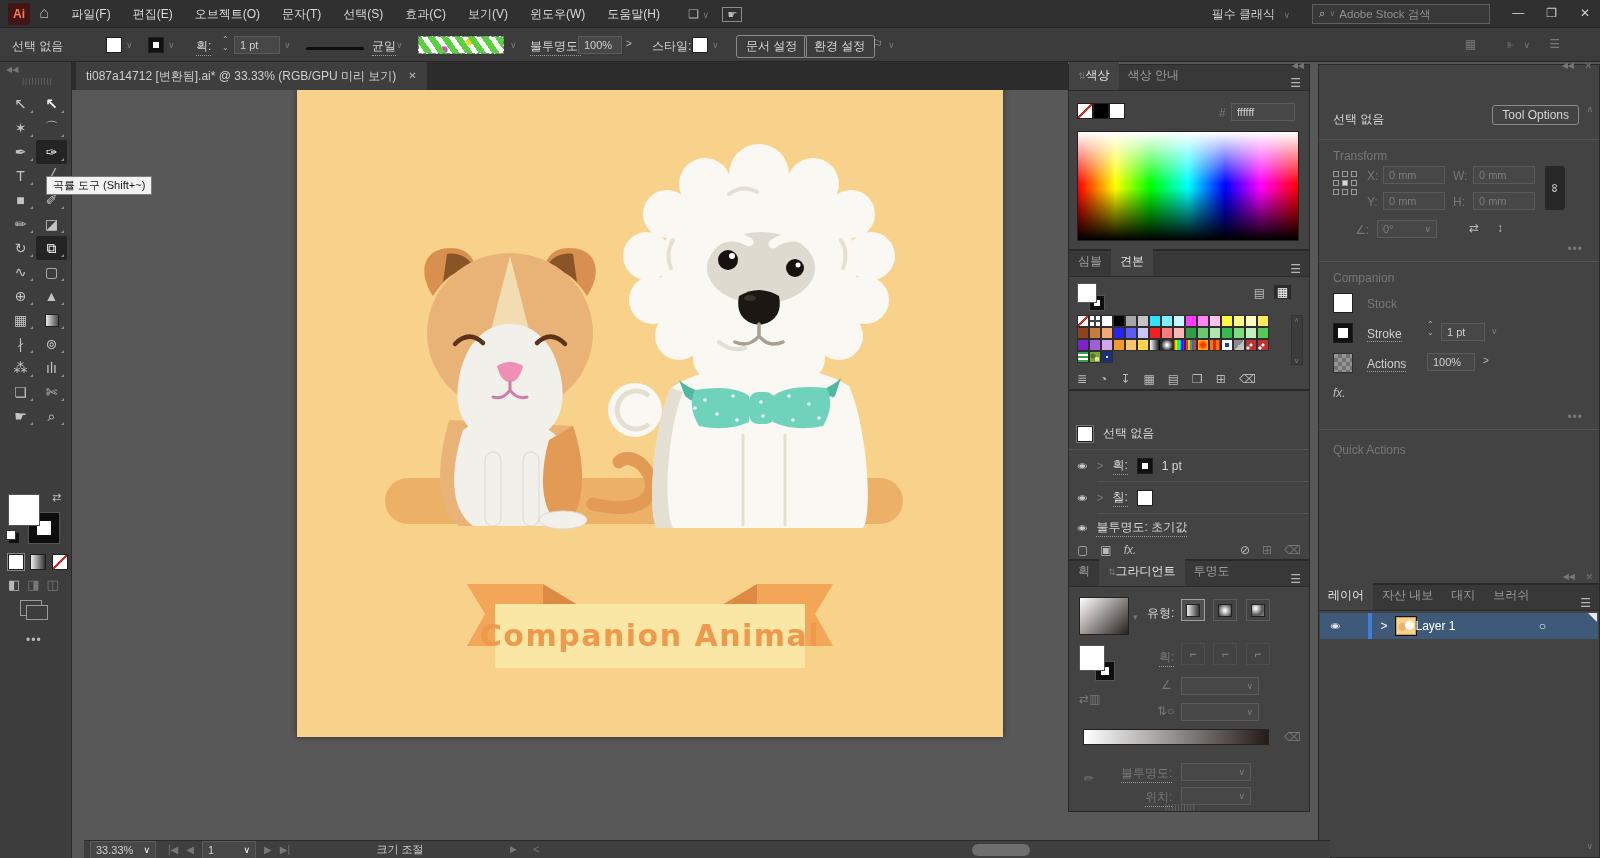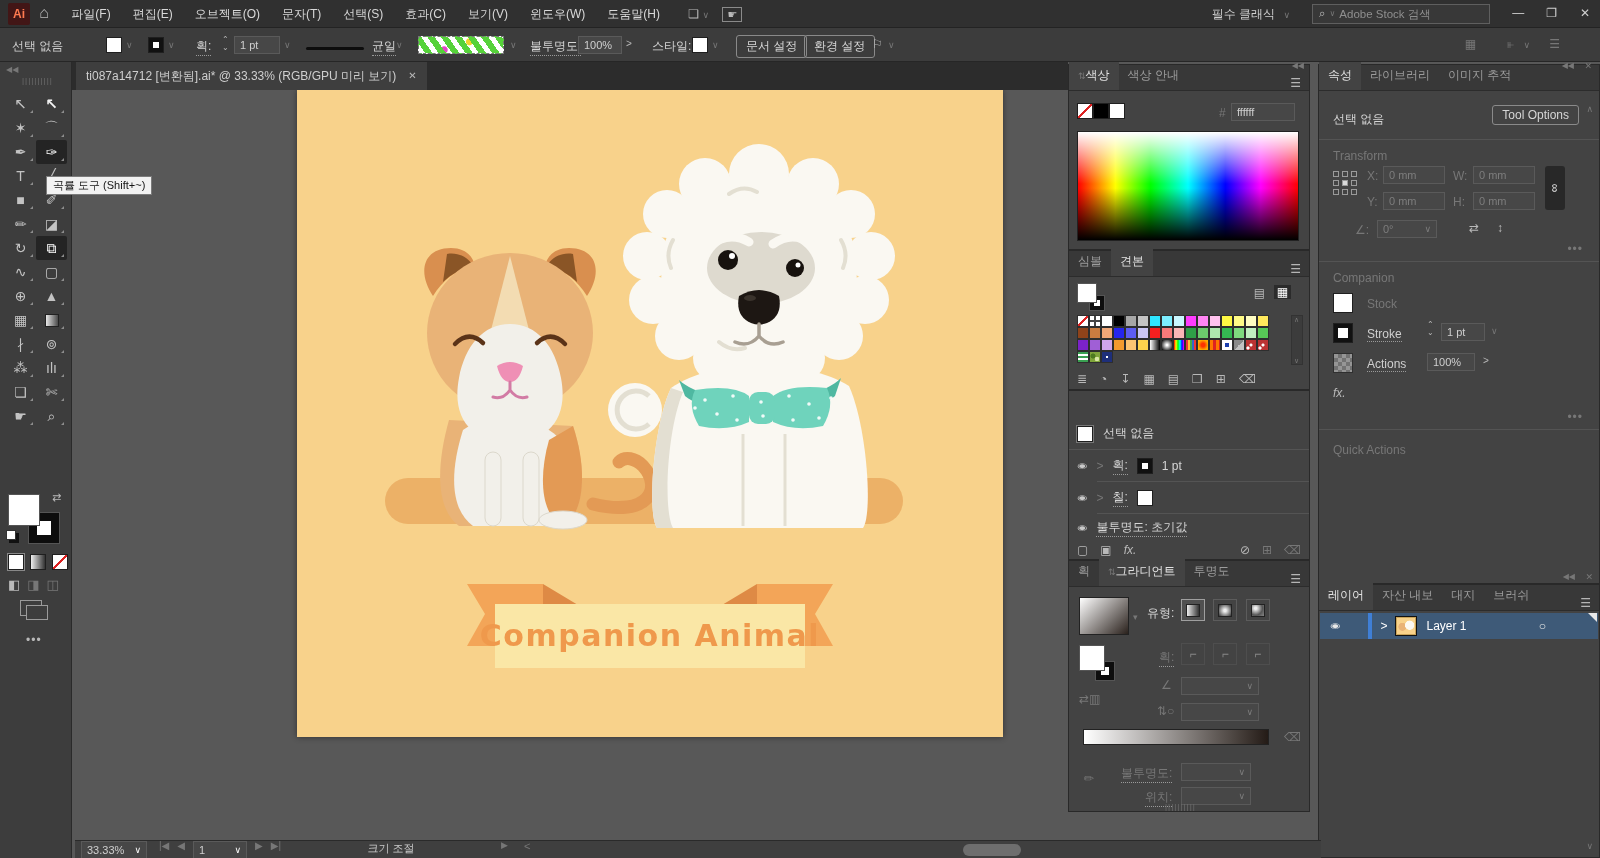--- a/index.html
+++ b/index.html
@@ -53,21 +53,21 @@
   .eye{display:inline-block;transform:scaleY(.6);color:#c9c9c9;}
   .gslider{background:linear-gradient(90deg,#ffffff,#241b16);border:1px solid #222;}
   .gthumb{background:linear-gradient(135deg,#fff,#2a211c);border:1px solid #222;}
   .typebtn{width:24px;height:22px;border:1px solid #5c5c5c;display:inline-flex;align-items:center;justify-content:center;margin-right:5px;}
   .typebtn.on{border-color:#9f9f9f;background:#505050;}
   .refgrid{display:grid;grid-template-columns:repeat(3,6px);grid-gap:3px;}
   .refgrid i{width:6px;height:6px;border:1px solid #9a9a9a;}
   .refgrid i.c{background:#d9d9d9;}
   .divider{border-top:1px solid #545454;}
   .tooltip{background:#f2f2f2;border:1px solid #7b7b7b;color:#161616;font-size:11px;padding:1px 6px;white-space:nowrap;z-index:60;}
-  .statusbar{left:75px;top:840px;width:1246px;height:18px;background:#3f3f3f;border-top:1px solid #2a2a2a;display:flex;align-items:flex-start;font-size:11px;}
+  .statusbar{left:84px;top:840px;width:1246px;height:18px;background:#3f3f3f;border-top:1px solid #2a2a2a;display:flex;align-items:center;font-size:11px;}
   .layer-row{background:#3e5a78;color:#fff;}
   .scroll-thumb{background:#6e6e6e;border-radius:7px;}
   .griplines{letter-spacing:1px;color:#6e6e6e;font-size:8px;}
   text{font-family:"DejaVu Sans","Liberation Sans",sans-serif;}
 </style>
 </head>
 <body>
 
 <div class="stage">
 
@@ -474,25 +474,20 @@
         </span>
       <div class="abs griplines" style="left:96px;bottom:0;">||||||||||</div>
     </div>
   </div>
 
   <div class="abs dock" style="left:1318px;top:64px;width:282px;height:794px;background:transparent;">
     <span class="abs icon dim" style="right:26px;top:-2px;font-size:8px;z-index:5;">◀◀</span>
     <span class="abs icon dim" style="right:8px;top:-2px;font-size:9px;z-index:5;">✕</span>
 
     <div class="panel" style="top:0;height:520px;">
-      <div class="ptabs">
-        <span class="ptab on">속성</span>
-        <span class="ptab">라이브러리</span>
-        <span class="ptab">이미지 추적</span>
-      </div>
       <span class="abs icon dim" style="right:6px;top:40px;font-size:9px;">∧</span>
       <span class="abs" style="left:14px;top:46px;color:#d6d6d6;">선택 없음</span>
       <span class="abs obtn" style="right:20px;top:40px;">Tool Options</span>
       <div class="abs divider" style="left:0;right:0;top:74px;"></div>
       <span class="abs dim" style="left:14px;top:84px;">Transform</span>
       <div class="abs refgrid" style="left:14px;top:106px;">
         <i></i>
           <i></i>
           <i></i>
           <i></i>
@@ -549,21 +544,21 @@
         <span class="ptab">대지</span>
         <span class="ptab">브러쉬</span>
         <span class="hamb">☰</span>
       </div>
       <div class="abs layer-row" style="left:1px;right:1px;top:28px;height:26px;display:flex;align-items:center;">
         <span class="eye" style="margin:0 10px;color:#e8e8e8;">◉</span>
         <span style="width:4px;height:26px;background:#3f7fd6;margin-left:18px;"></span>
         <span class="icon" style="margin:0 8px;color:#fff;">&gt;</span>
         <span style="width:20px;height:18px;border:1px solid #caa559;outline:1px solid #111;display:inline-block;
               background:#F8D28B;background-image:radial-gradient(circle at 70% 45%,#fcf9f2 28%,transparent 32%),radial-gradient(circle at 30% 55%,#e9b377 24%,transparent 28%);"></span>
-        <span style="margin-left:11px;text-align:right;">Layer 1</span>
+        <span style="margin-left:0;text-align:right;">Layer 1</span>
         <span class="abs" style="right:52px;color:#e8e8e8;">○</span>
         <span class="abs" style="right:1px;top:0;border-top:9px solid #e8e8e8;border-left:9px solid transparent;"></span>
       </div>
       <span class="abs icon dim" style="right:6px;bottom:6px;font-size:9px;">∨</span>
     </div>
   </div>
 
   <div class="abs statusbar">
     <span class="field" style="margin-left:6px;width:66px;">
         <span>33.33%</span>

